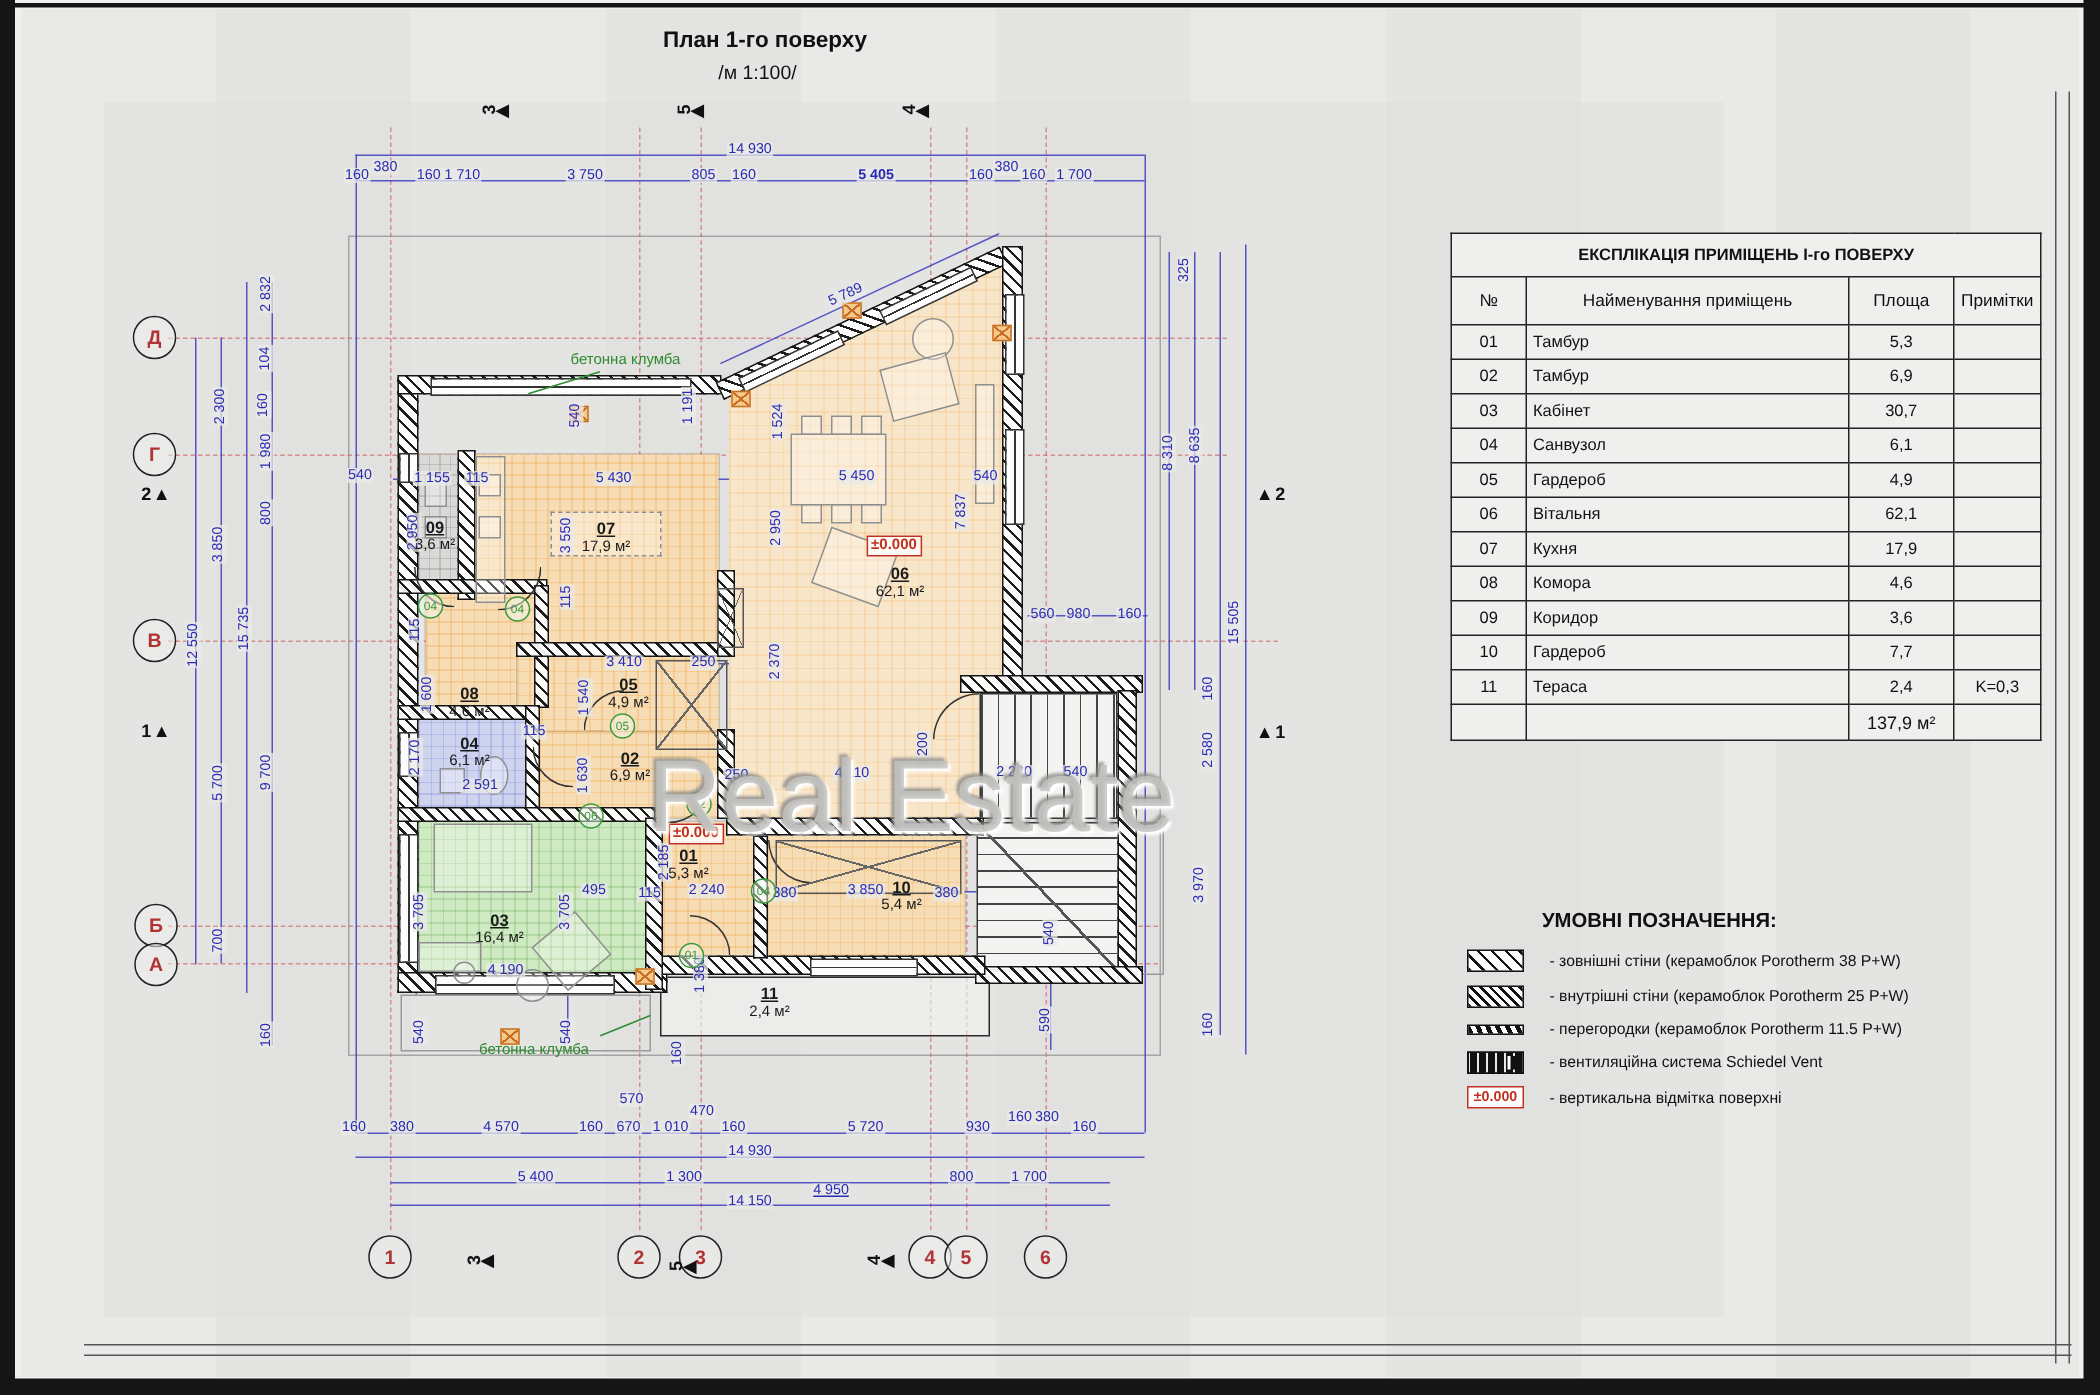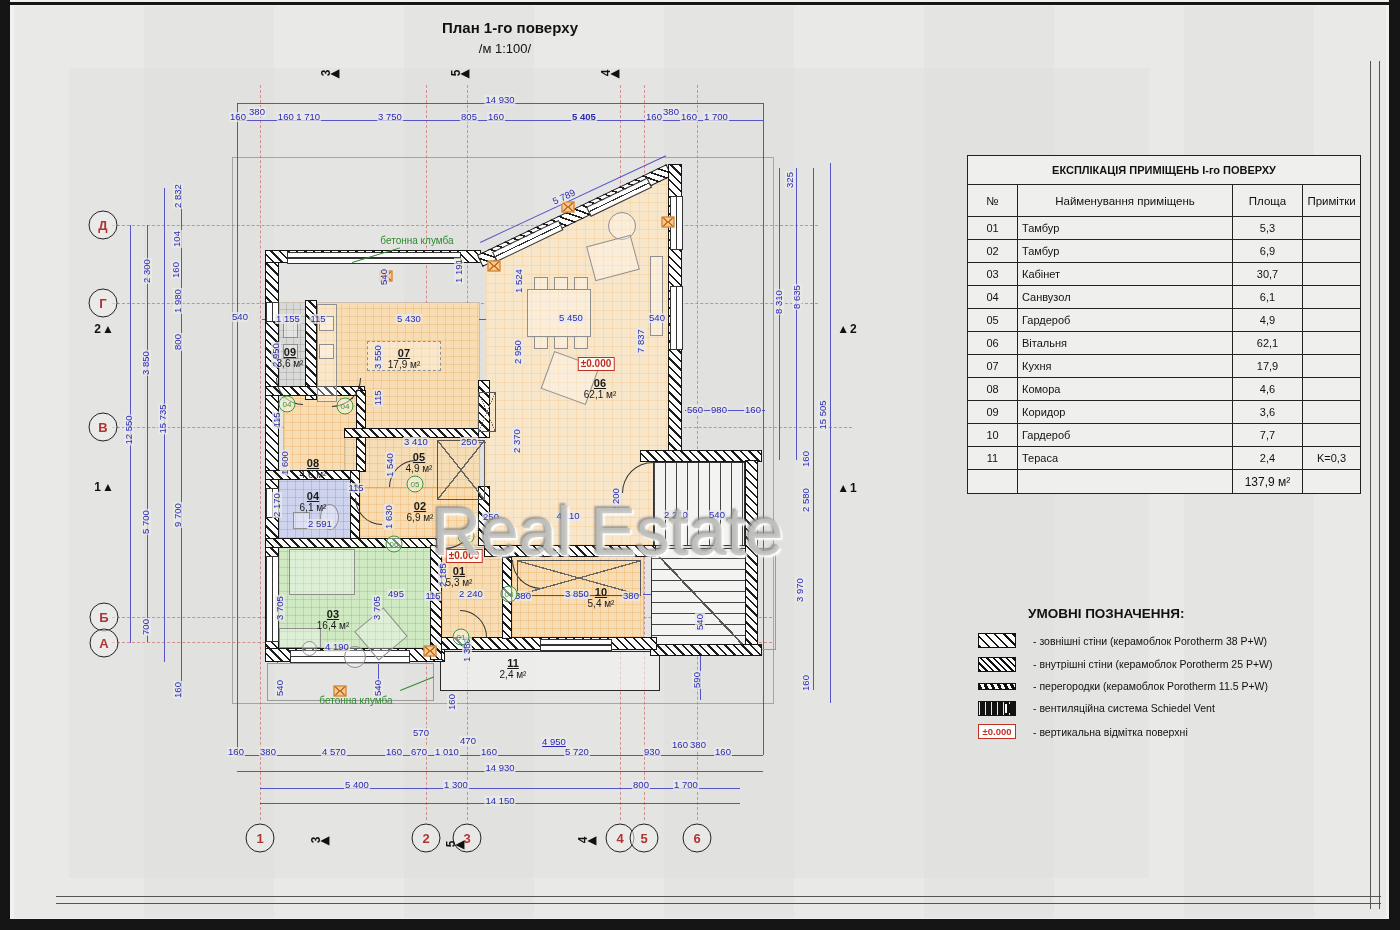--- a/index.html
+++ b/index.html
@@ -373,21 +373,21 @@
       <span class="a dim" style="left: 447px; top: 752px;">1 010</span>
       <span class="a dim" style="left: 489px; top: 752px;">160</span>
       <span class="a dim" style="left: 577px; top: 752px;">5 720</span>
       <span class="a dim" style="left: 652px; top: 752px;">930</span>
       <span class="a dim" style="left: 680px; top: 745px;">160</span>
       <span class="a dim" style="left: 698px; top: 745px;">380</span>
       <span class="a dim" style="left: 723px; top: 752px;">160</span>
       <span class="a dim" style="left: 500px; top: 768px;">14 930</span>
       <span class="a dim" style="left: 357px; top: 785px;">5 400</span>
       <span class="a dim" style="left: 456px; top: 785px;">1 300</span>
-      <span class="a dim" style="left: 554px; top: 742px; text-decoration: underline;">4 950</span>
+      <span class="a dim" style="left: 554px; top: 794px; text-decoration: underline;">4 950</span>
       <span class="a dim" style="left: 641px; top: 785px;">800</span>
       <span class="a dim" style="left: 686px; top: 785px;">1 700</span>
       <span class="a dim" style="left: 500px; top: 801px;">14 150</span>
     </div>
   <div>
 
   <span class="a note" style="left: 417px; top: 240px;">бетонна клумба</span>
       <span class="a note" style="left: 356px; top: 700px;">бетонна клумба</span>
     </div>
   <div>

